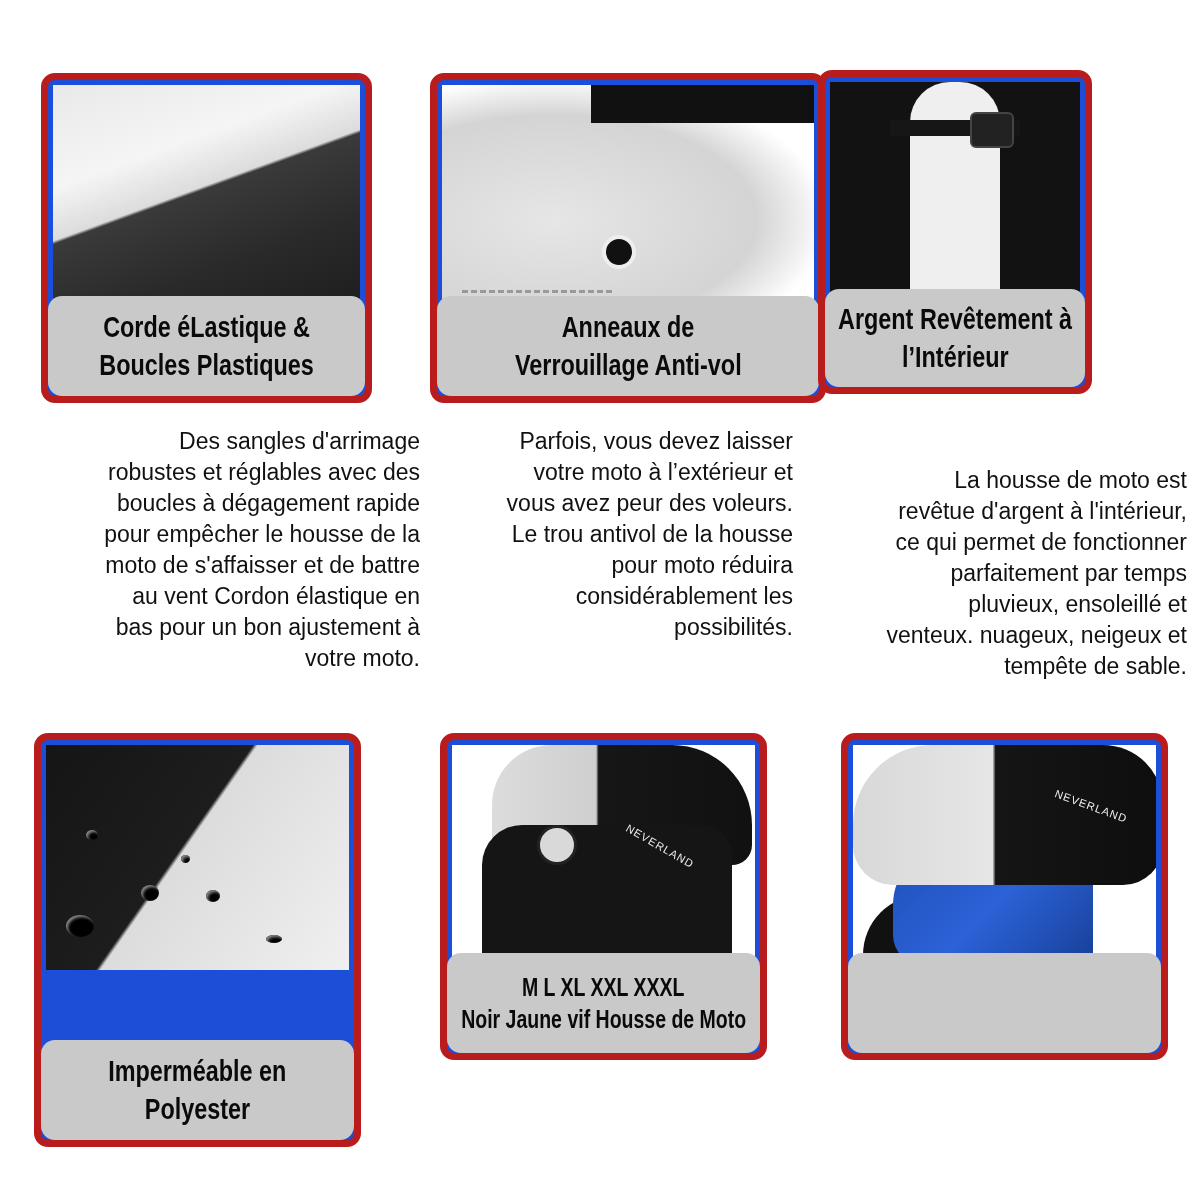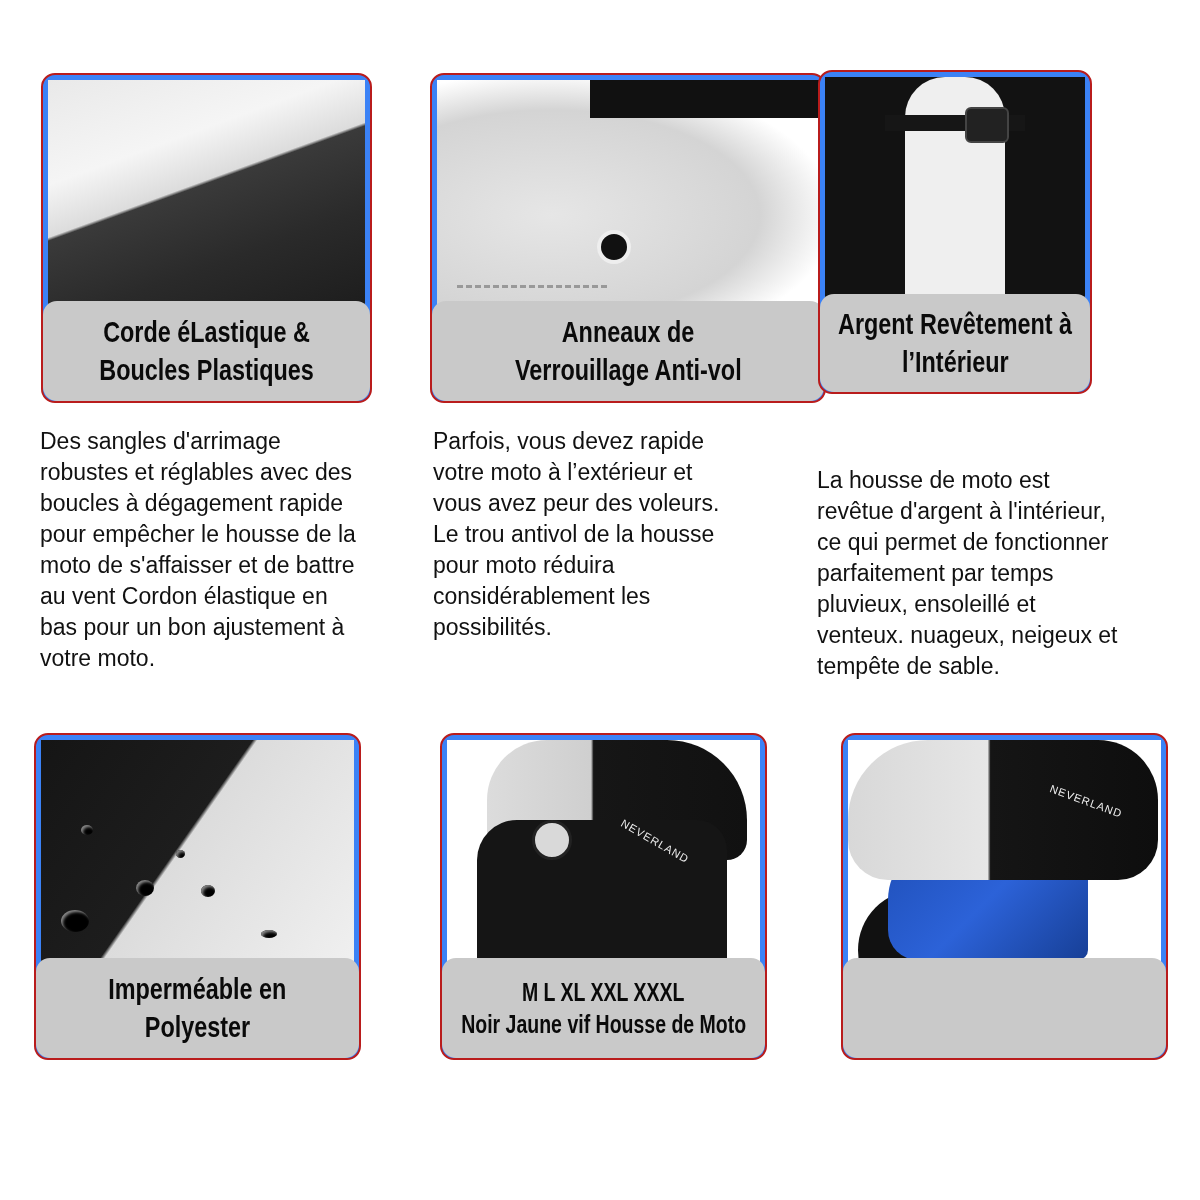--- a/index.html
+++ b/index.html
@@ -3,23 +3,23 @@
   <meta charset="utf-8">
   <style>
     html, body { margin: 0; padding: 0; }
     body {
       width: 1200px; height: 1200px; background: #ffffff;
       position: relative; overflow: hidden;
       font-family: "Liberation Sans", "DejaVu Sans", sans-serif;
     }
     .card {
       position: absolute;
-      border: 2px solid #b91c1c;
+      border: 7px solid #b91c1c;
       border-radius: 14px;
-      background: #3b82f6;
+      background: #1d4ed8;
       box-sizing: border-box;
       overflow: hidden;
     }
     .photo {
       position: absolute;
       left: 5px; right: 5px; top: 5px;
       overflow: hidden;
     }
     .caption {
       position: absolute;
@@ -39,20 +39,21 @@
       white-space: nowrap;
       letter-spacing: 0px;
     }
     .desc {
       position: absolute;
       font-size: 23px;
       line-height: 31px;
       color: #111111;
       white-space: pre-line;
       font-family: "Liberation Sans", "DejaVu Sans", sans-serif;
+      text-align: right;
     }
     
     .ph1 { background: linear-gradient(160deg,#e9e9e9 0%,#f5f5f5 30%,#dcdcdc 45%, #3a3a3a 46%, #2a2a2a 70%, #1c1c1c 100%); }
     .ph2 { background: radial-gradient(ellipse at 30% 60%, #e6e6e6 0%, #d4d4d4 55%, #ffffff 75%); }
     .ph2 .band { position:absolute; left:40%; right:0; top:0; height:38px; background:#111; }
     .ph2 .hole { position:absolute; left:160px; top:150px; width:26px; height:26px; border-radius:50%; background:#111; border:4px solid #eee; }
     .ph2 .chain { position:absolute; left:20px; top:205px; width:150px; height:14px; border-top:3px dashed #999; }
     .ph3 { background: #121212; }
     .ph3 .lining { position:absolute; left:80px; right:80px; top:0; bottom:0; background:#efefef; border-radius:40px 40px 0 0; }
     .ph3 .strap { position:absolute; left:60px; right:60px; top:38px; height:16px; background:#161616; }
@@ -93,21 +94,21 @@
   <div class="photo ph2" style="height:225px;">
     <div class="band"></div>
     <div class="hole"></div>
     <div class="chain"></div>
   </div>
   <div class="caption" style="height:100px;">
     <span style="font-size:30px; line-height:38px;">Anneaux de</span>
     <span style="font-size:30px; line-height:38px;">Verrouillage Anti-vol</span>
   </div>
 </div>
-<div class="desc" style="left:433px; top:426px; width:360px;">Parfois, vous devez rapide
+<div class="desc" style="left:433px; top:426px; width:360px;">Parfois, vous devez laisser
 votre moto à l’extérieur et
 vous avez peur des voleurs.
 Le trou antivol de la housse
 pour moto réduira
 considérablement les
 possibilités.</div>
 
 <div class="card" style="left:818px; top:70px; width:274px; height:324px;">
   <div class="photo ph3" style="height:225px;">
     <div class="lining"></div>
@@ -120,21 +121,21 @@
   </div>
 </div>
 <div class="desc" style="left:817px; top:417px; width:370px;margin-top:48px;">La housse de moto est
 revêtue d'argent à l'intérieur,
 ce qui permet de fonctionner
 parfaitement par temps
 pluvieux, ensoleillé et
 venteux. nuageux, neigeux et
 tempête de sable.</div>
 
-<div class="card" style="left:34px; top:733px; width:327px; height:327px;">
+<div class="card" style="left:34px; top:733px; width:327px; height:414px;">
   <div class="photo ph4" style="height:225px;">
     <div class="drop" style="left:20px; top:170px; width:28px; height:22px;"></div>
     <div class="drop" style="left:95px; top:140px; width:18px; height:16px;"></div>
     <div class="drop" style="left:160px; top:145px; width:14px; height:12px;"></div>
     <div class="drop" style="left:40px; top:85px; width:12px; height:10px;"></div>
     <div class="drop" style="left:135px; top:110px; width:9px; height:8px;"></div>
     <div class="drop" style="left:220px; top:190px; width:16px; height:8px;"></div>
   </div>
   <div class="caption" style="height:100px;">
     <span style="font-size:30px; line-height:38px;">Imperméable en</span>

